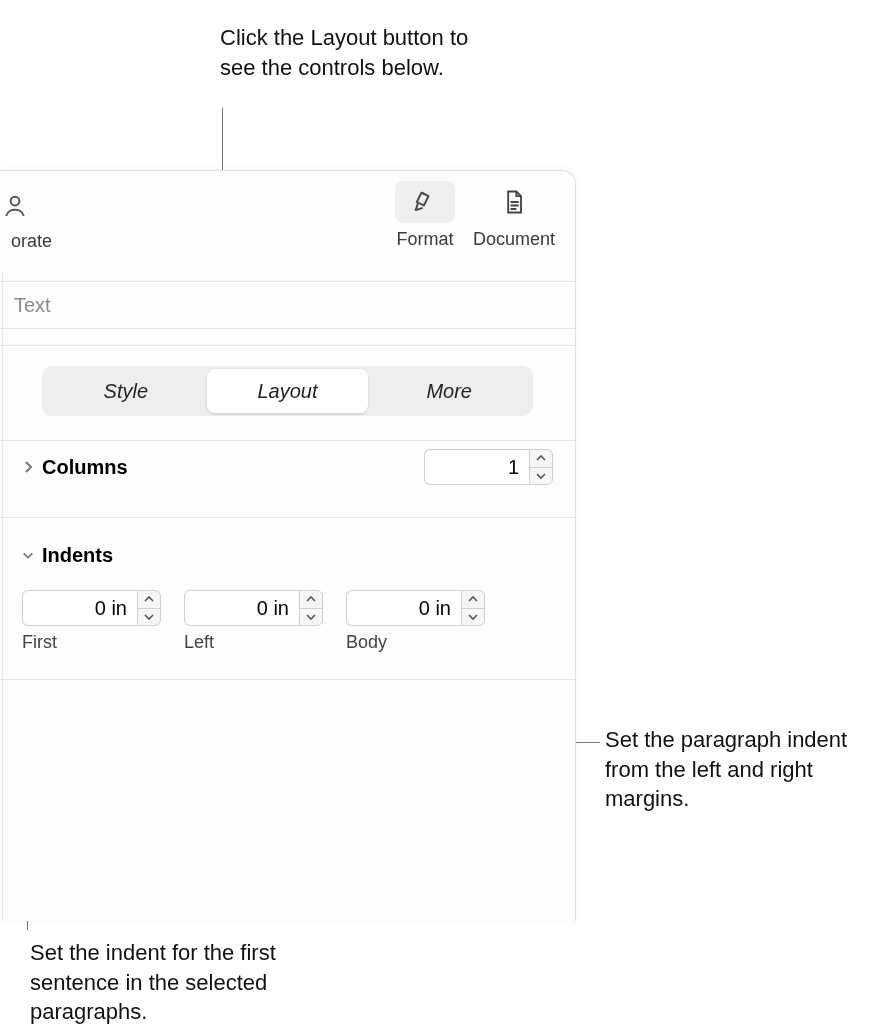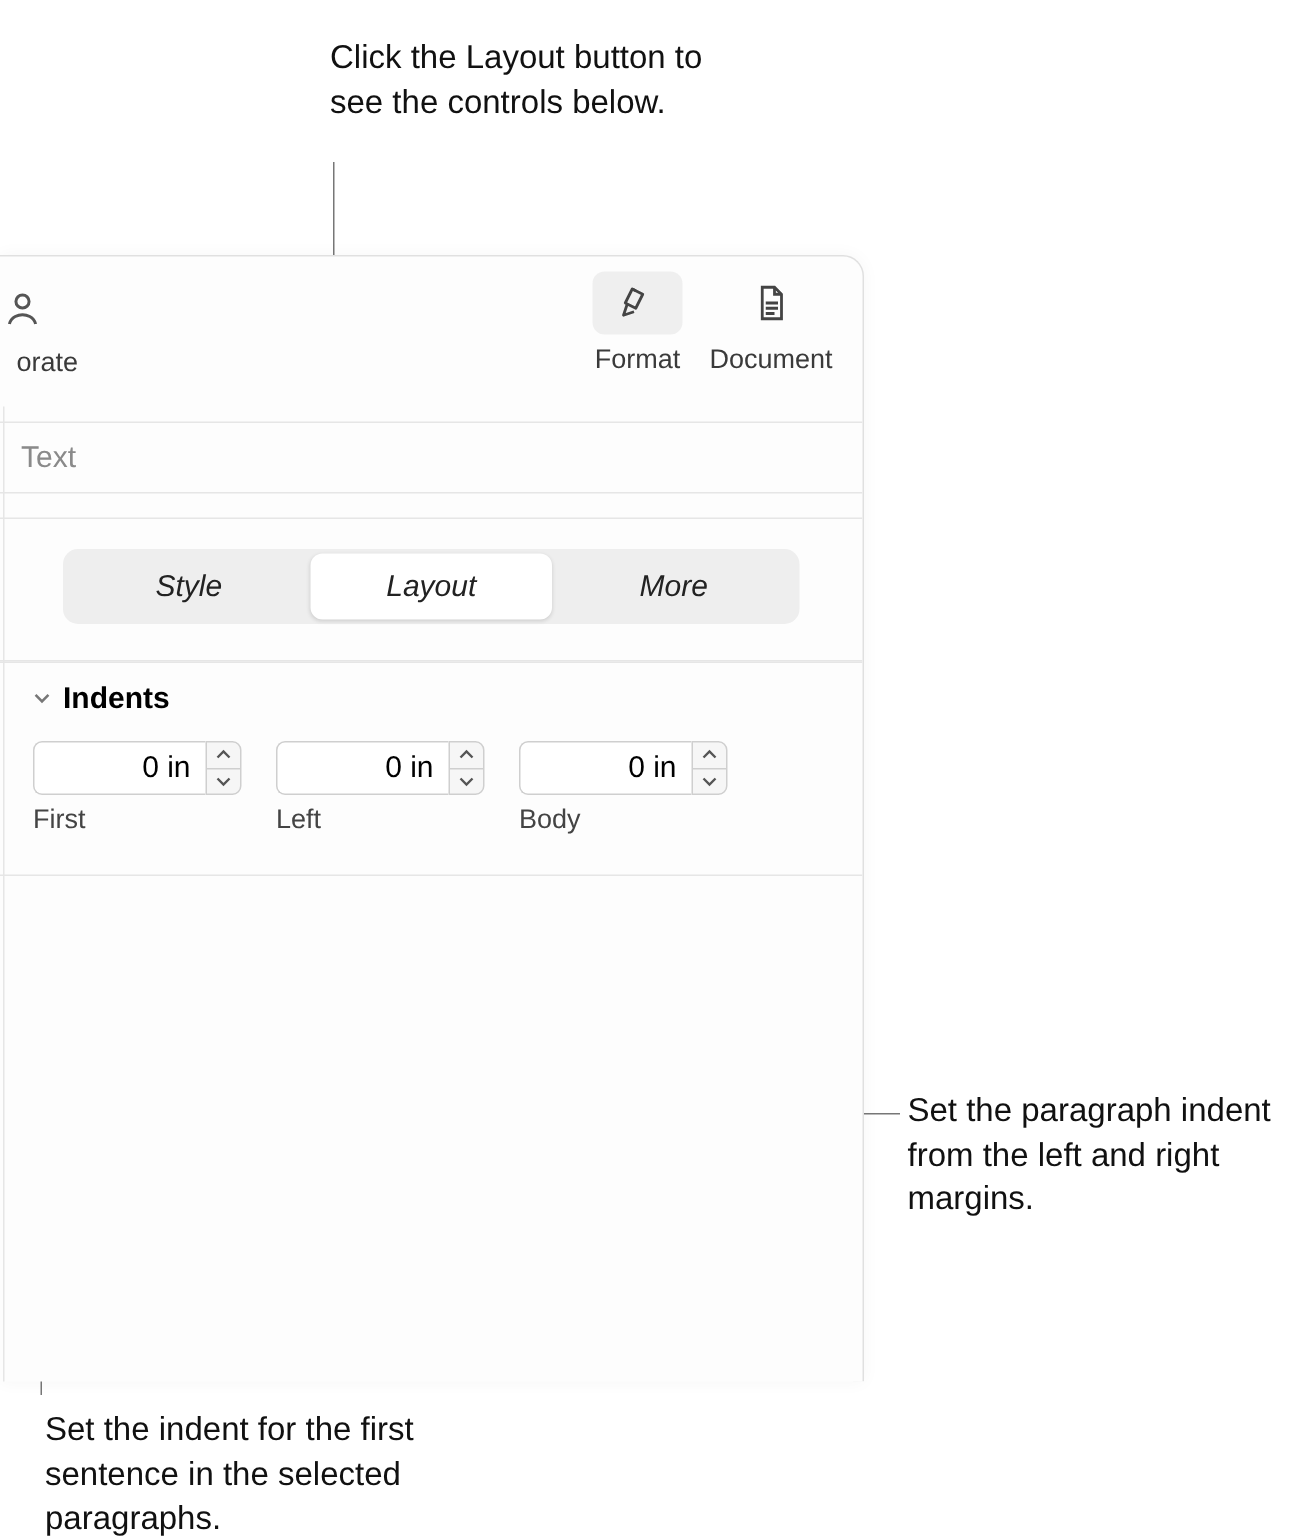--- a/index.html
+++ b/index.html
@@ -219,24 +219,24 @@
     align-items: center;
     justify-content: center;
     cursor: default;
   }
   .stepper div + div { border-top: 1px solid var(--input-border); }
   .stepper svg { width: 10px; height: 8px; }
 
   
   .indents-row {
     display: flex;
-    align-items: flex-end;
+    align-items: flex-start;
     justify-content: space-between;
     height: 30px;
-    margin-top: 6px;
+    margin-top: 26px;
     margin-bottom: 16px;
   }
 
   .indent-fields {
     display: flex;
     gap: 23px;
     margin-bottom: 26px;
   }
   .indent-col {
     display: flex;
@@ -329,20 +329,45 @@
     <div class="hr"></div>
 
     <div class="segmented">
       <div class="seg">Style</div>
       <div class="seg selected">Layout</div>
       <div class="seg">More</div>
     </div>
 
     <div class="hr"></div>
 
+    <div class="columns-row">
+      <div class="disclosure-label">
+        <span class="disclosure-icon">
+          <svg viewBox="0 0 10 14" fill="none" stroke="#777" stroke-width="2">
+            <path d="M3 2l5 5-5 5"></path>
+          </svg>
+        </span>
+        <span>Columns</span>
+      </div>
+      <div class="num-field">
+        <input value="1" style="">
+        <div class="stepper">
+          <div>
+            <svg viewBox="0 0 10 8">
+                <path d="M1 6l4-4 4 4" fill="none" stroke="#555" stroke-width="1.6"></path>
+              </svg>
+          </div>
+          <div>
+            <svg viewBox="0 0 10 8">
+                <path d="M1 2l4 4 4-4" fill="none" stroke="#555" stroke-width="1.6"></path>
+              </svg>
+          </div>
+        </div>
+      </div>
+    </div>
 
     <div class="hr"></div>
 
     <div class="indents-row">
       <div class="disclosure-label">
         <span class="disclosure-icon">
           <svg viewBox="0 0 14 10" fill="none" stroke="#777" stroke-width="2">
             <path d="M2 3l5 5 5-5"></path>
           </svg>
         </span>

